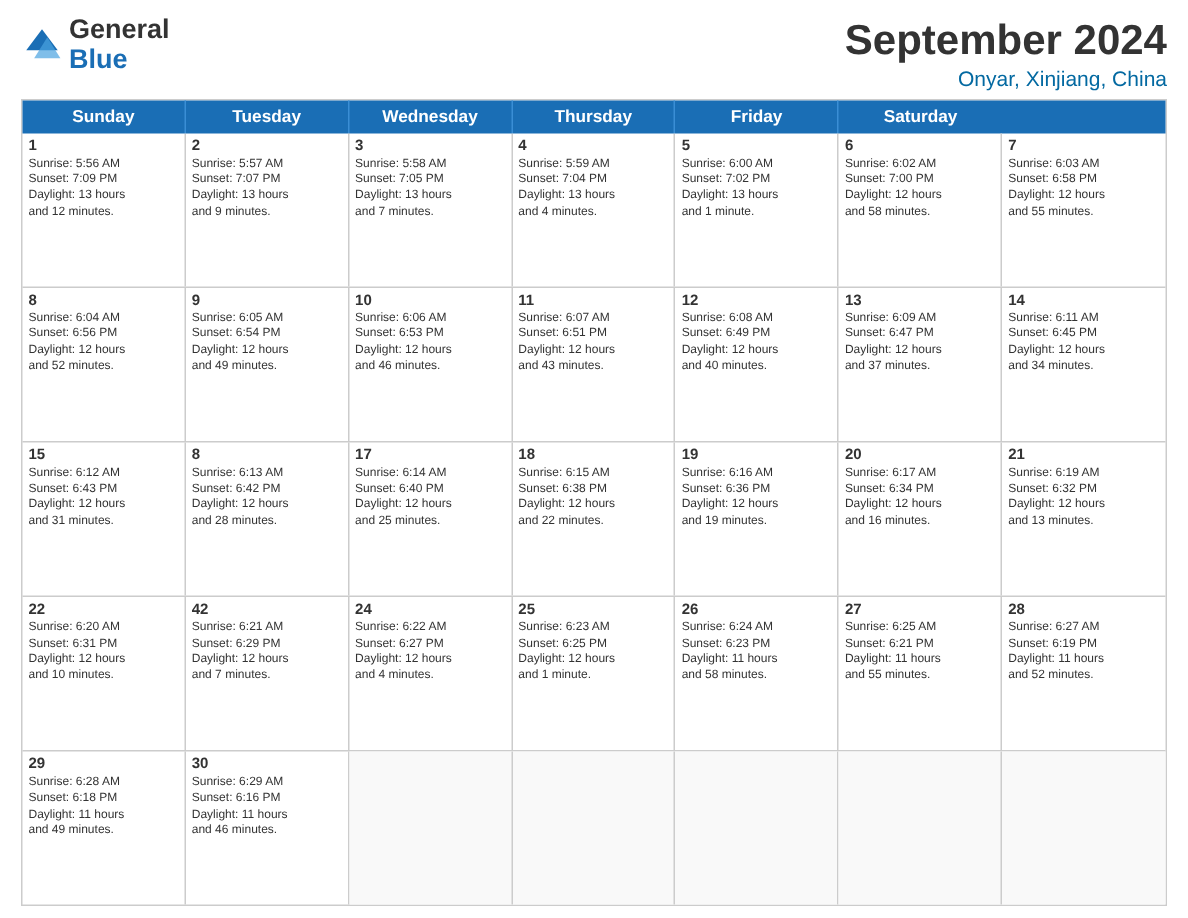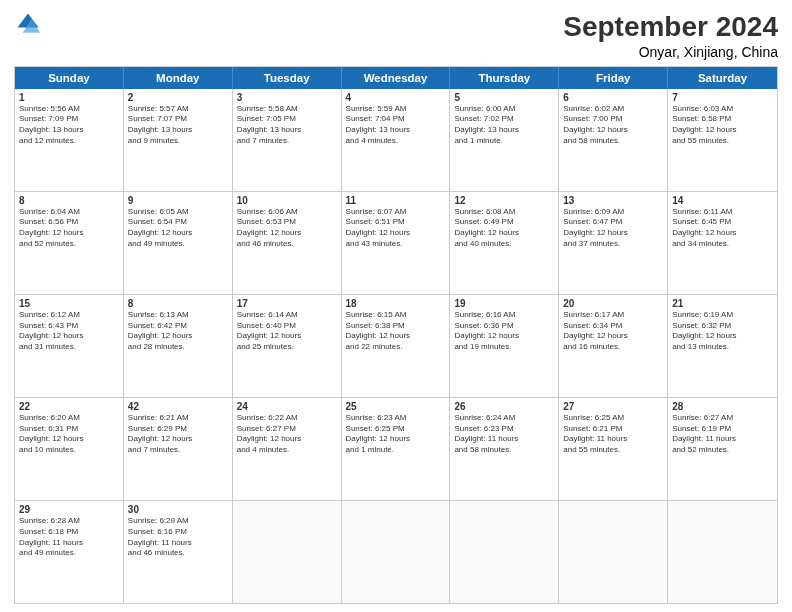--- a/index.html
+++ b/index.html
@@ -44,21 +44,21 @@
     }
     .main-title {
       font-size: 28px;
       font-weight: bold;
       color: #333;
       line-height: 1.2;
       margin-left: 40px;
     }
     .subtitle {
       font-size: 14px;
-      color: #000000;
+      color: #0369a1;
     }
     .calendar {
       flex: 1;
       display: flex;
       flex-direction: column;
       border: 1px solid #ccc;
     }
     .cal-header {
       display: grid;
       grid-template-columns: repeat(7, 1fr);
@@ -111,31 +111,34 @@
 </head>
 <body>
 
 <div class="page">
   <div class="header">
     <div class="logo">
       <svg class="logo-icon" viewBox="0 0 32 32">
         <polygon points="16,4 28,20 4,20" fill="#1a6eb5"></polygon>
         <polygon points="20,10 30,26 10,26" fill="#4aa3e0" opacity="0.7"></polygon>
       </svg>
+      <div class="logo-text">
+        <span style="color:#333">General</span><br>
+        <span class="blue">Blue</span>
+      </div>
     </div>
     <div class="title-block">
       <div class="main-title">September 2024</div>
       <div class="subtitle">Onyar, Xinjiang, China</div>
     </div>
   </div>
 
   <div class="calendar">
     <div class="cal-header" id="cal-header">
         <div class="cal-header-cell">Sunday</div>
-        <div class="cal-header-cell">Monday</div>
         <div class="cal-header-cell">Tuesday</div>
         <div class="cal-header-cell">Wednesday</div>
         <div class="cal-header-cell">Thursday</div>
         <div class="cal-header-cell">Friday</div>
         <div class="cal-header-cell">Saturday</div>
       </div>
     <div class="cal-body" id="cal-body">
         <div class="cal-row">
           <div class="cal-cell">
             <span class="day-num">1</span>

